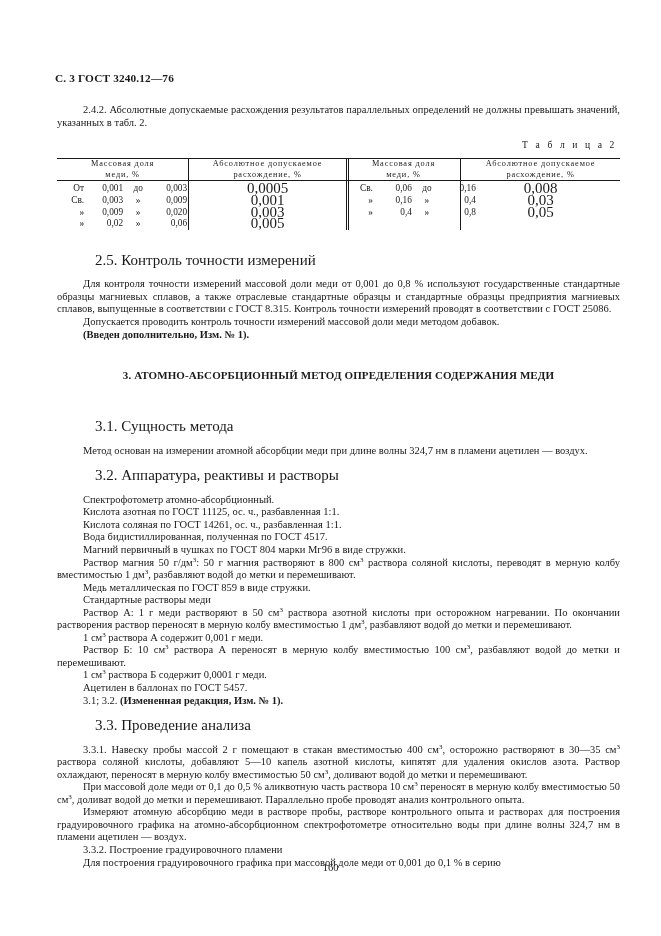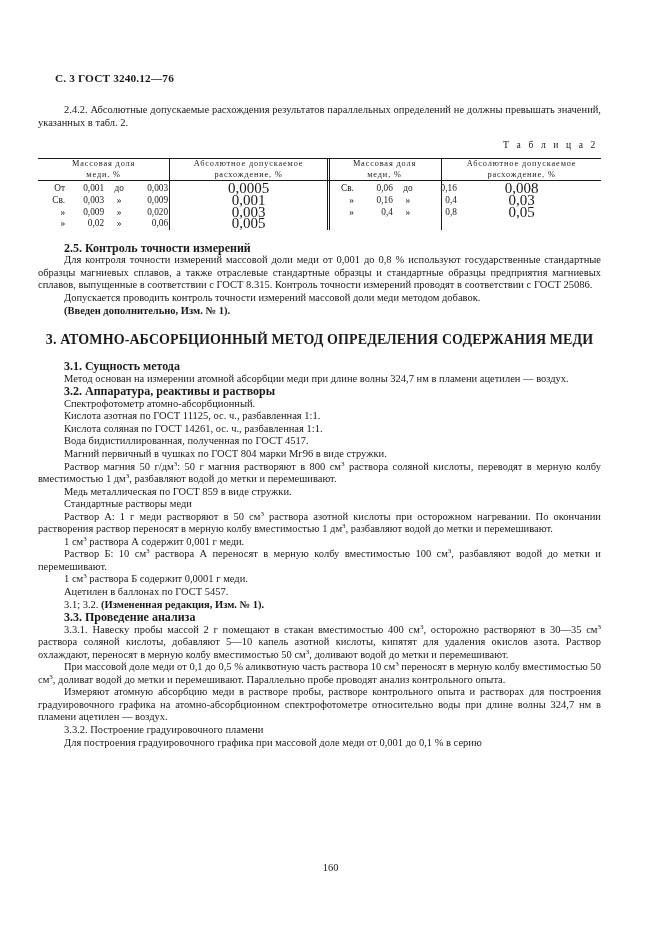--- a/index.html
+++ b/index.html
@@ -32,21 +32,21 @@
     top: 72px;
     font-size: 11.3px;
     font-weight: bold;
     letter-spacing: 0.15px;
     white-space: nowrap;
   }
 
   
   .content {
     position: absolute;
-    left: 38px;
+    left: 57px;
     top: 104px;
     width: 563px;
   }
 
   p.para {
     margin: 0;
     font-size: 10.5px;
     line-height: 12.55px;
     text-align: justify;
     text-indent: 26px;
@@ -56,29 +56,29 @@
   .bold { font-weight: bold; }
 
   .sup {
     font-size: 7px;
     vertical-align: super;
     line-height: 0;
   }
 
   
   .h-sub {
-    margin: 0;
-    font-size: 12px;
+    margin: 12px;
+    font-size: 15px;
     line-height: 12.55px;
-    font-weight: bold;
+    font-weight: normal;
     text-indent: 26px;
   }
   .h-main {
-    margin: 0;
-    font-size: 14px;
+    margin: 12px;
+    font-size: 11px;
     line-height: 13px;
     font-weight: bold;
     text-align: center;
     letter-spacing: 0.1px;
   }
   .gap10 { height: 10px; }
   .gap12 { height: 12px; }
   .gap14 { height: 14px; }
   .gap16 { height: 16px; }
 

